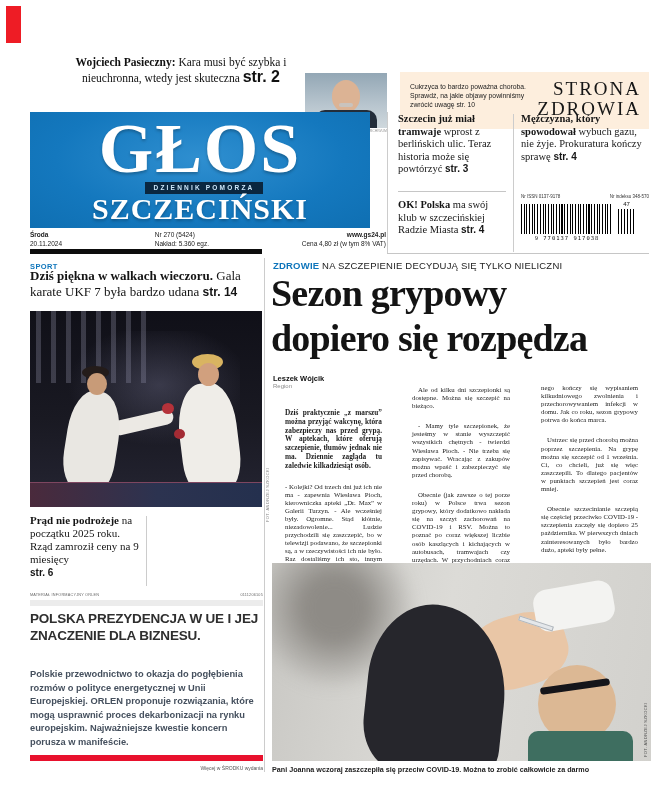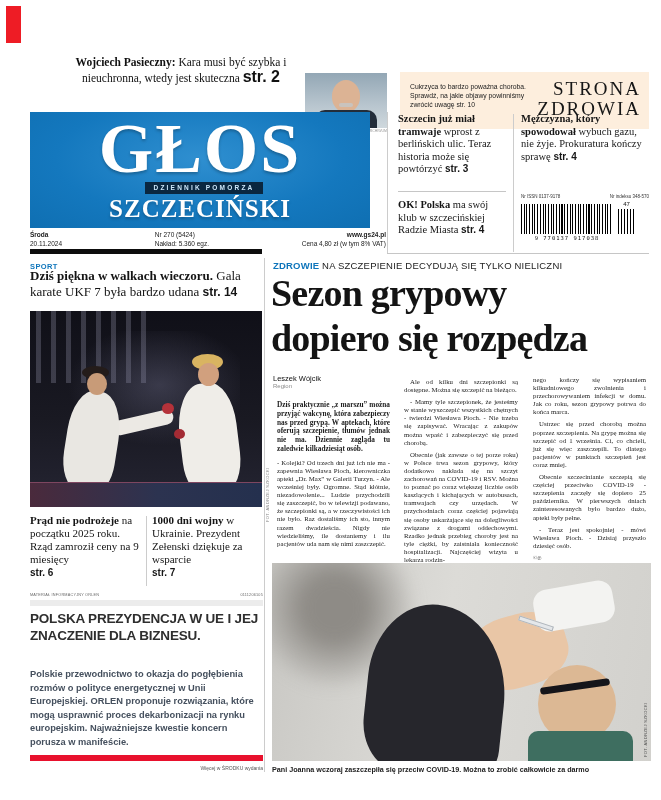--- a/index.html
+++ b/index.html
@@ -34,21 +34,21 @@
 
   
   .masthead{left:30px;top:112px;width:340px;height:116px;
     background:radial-gradient(ellipse at 50% 40%, #2f8fd0 0%, #1478be 60%, #0f6fb2 100%);}
   .mh-title{position:absolute;left:0;top:2px;width:100%;text-align:center;color:#fff;
     font-family:"Liberation Serif","DejaVu Serif",serif;font-weight:bold;font-size:70px;line-height:70px;letter-spacing:2px;
     text-shadow:0 2px 3px rgba(0,0,0,.25);}
   .mh-band{position:absolute;left:115px;top:70px;width:118px;height:12px;background:#0a2740;
     color:#cde7fa;font-size:6.5px;font-weight:bold;letter-spacing:2.2px;line-height:12.5px;text-align:center;}
   .mh-title2{position:absolute;left:0;top:80px;width:100%;text-align:center;color:#fff;
-    font-family:"Liberation Serif","DejaVu Serif",serif;font-weight:bold;font-size:25px;line-height:34px;letter-spacing:1px;
+    font-family:"Liberation Serif","DejaVu Serif",serif;font-weight:bold;font-size:30px;line-height:34px;letter-spacing:1px;
     text-shadow:0 2px 3px rgba(0,0,0,.25);}
   .date-row{left:30px;top:231px;width:356px;display:flex;justify-content:space-between;
     font-size:6.5px;line-height:8.5px;color:#222;}
   .date-row .right{text-align:right;}
   .black-bar{left:30px;top:249px;width:232px;height:5px;background:#0d0d0d;}
 
   
   .v-div-main{left:264px;top:258px;height:514px;}
   .v-div-t1{left:387px;top:112px;height:141px;}
   .v-div-t2{left:513px;top:114px;height:138px;}
@@ -115,25 +115,25 @@
   .ad-body{left:30px;top:668px;width:233px;font-size:9.3px;line-height:13.5px;font-weight:bold;color:#45505e;}
   .ad-redbar{left:30px;top:755px;width:233px;height:6px;background:#e8112d;}
   .ad-footer{left:30px;top:765px;width:233px;text-align:right;font-size:5px;color:#555;}
 
   
   .kicker{left:273px;top:260px;width:378px;font-size:9.5px;letter-spacing:.2px;color:#222;}
   .kicker .lab{color:#0e75bb;font-weight:bold;}
   .headline{left:271px;top:271px;width:382px;color:#141414;
     font-family:"Liberation Serif","DejaVu Serif",serif;font-weight:bold;font-size:38px;line-height:45px;letter-spacing:-.8px;}
   .byline{left:273px;top:374px;width:121px;}
-  .byline .name{font-size:7.5px;font-weight:normal;color:#111;}
+  .byline .name{font-size:7.5px;font-weight:bold;color:#111;}
   .byline .dept{font-size:6px;color:#8a8a8a;}
   .coltext{font-family:"Liberation Serif","DejaVu Serif",serif;font-size:6.8px;line-height:8.1px;
     text-align:justify;color:#1c1c1c;}
-  .coltext p{margin:4px;}
+  .coltext p{margin:12px;}
   .coltext p.ind{text-indent:6px;}
   .col1{left:273px;top:397px;width:121px;}
   .col1 .lead{font-weight:bold;font-size:7.3px;line-height:8.8px;margin-bottom:5px;}
   .col2{left:400px;top:374px;width:122px;}
   .col3{left:529px;top:372px;width:121px;}
   .endmark{font-size:5.5px;margin-top:1px;}
   .more{font-style:italic;font-size:7px;}
 
   
   .vax-photo{left:272px;top:563px;width:379px;height:198px;overflow:hidden;
@@ -250,24 +250,20 @@
     <div class="kp-matedge"></div>
     <div class="kp-floor"></div>
   </div>
   <div class="abs karate-credit">FOT. ANDRZEJ SZKOCKI</div>
 
   <div class="abs lt lt1">
     <span class="b">Prąd nie podrożeje</span><span> na początku 2025 roku. Rząd zamroził ceny na 9 miesięcy </span><br>
     <span class="ref">str. 6</span>
   </div>
   <div class="abs vline lt-div"></div>
-  <div class="abs lt lt2">
-    <span class="b">1000 dni wojny</span><span> w Ukrainie. Prezydent Zełenski dziękuje za wsparcie </span><br>
-    <span class="ref">str. 7</span>
-  </div>
 
   <div class="abs ad-label-row">
     <span>MATERIAŁ INFORMACYJNY ORLEN</span>
     <span>0111206105</span>
   </div>
   <div class="abs ad-graybar"></div>
   <div class="abs ad-body">Polskie przewodnictwo to okazja do pogłębienia rozmów o polityce energetycznej w Unii Europejskiej. ORLEN proponuje rozwiązania, które mogą usprawnić proces dekarbonizacji na rynku europejskim. Najważniejsze kwestie koncern porusza w manifeście.</div>
   <div class="abs ad-title">POLSKA PREZYDENCJA W UE I JEJ ZNACZENIE DLA BIZNESU.</div>
   <div class="abs ad-redbar"></div>
   <div class="abs ad-footer">Więcej w ŚRODKU wydania</div>

